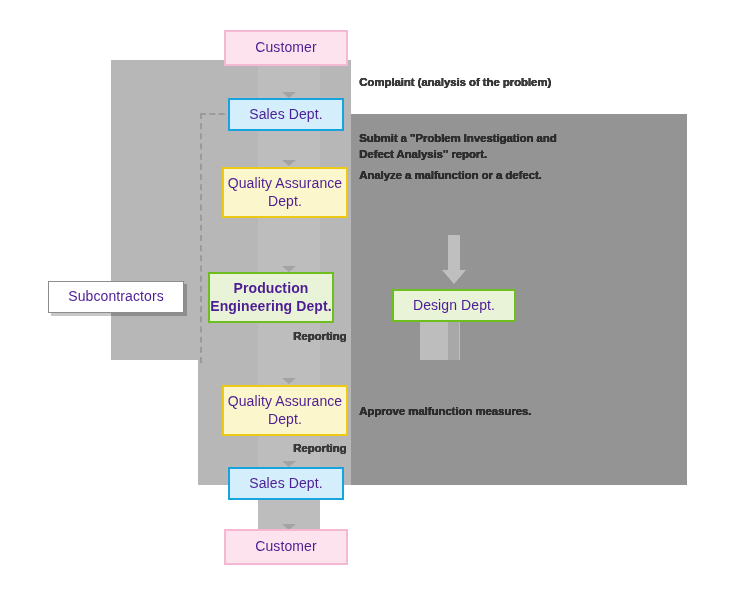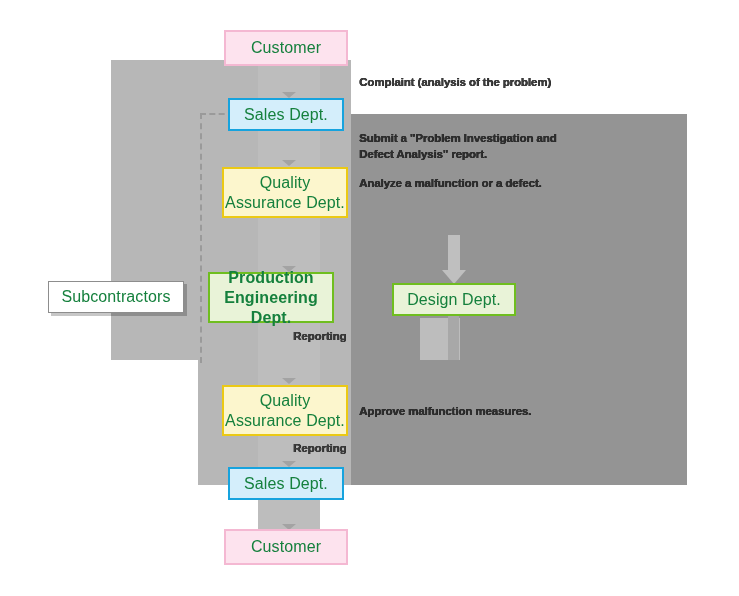--- a/index.html
+++ b/index.html
@@ -63,22 +63,22 @@
     border-top: 14px solid #bfbfbf;
   }
   
   .node {
     position: absolute;
     box-sizing: border-box;
     display: flex;
     align-items: center;
     justify-content: center;
     text-align: center;
-    font-size: 16px;
-    color: #15803d;
+    font-size: 14px;
+    color: #4c1d95;
     line-height: 1.25;
     letter-spacing: 0.1px;
   }
   .node.customer {
     background: #fde3ee;
     border: 2px solid #f4b8d2;
   }
   .node.sales {
     background: #d4eefb;
     border: 2px solid #16a3de;
@@ -87,20 +87,21 @@
     background: #fcf6cd;
     border: 2px solid #ebc915;
   }
   .node.prod {
     background: #e9f3d8;
     border: 2px solid #6fbe1f;
   }
   .node.design {
     background: #e9f3d8;
     border: 2px solid #6fbe1f;
+    margin-top: 6px;
   }
   .node.sub {
     background: #ffffff;
     border: 1px solid #8d8d8d;
     box-shadow: 3px 3px 0 rgba(0,0,0,0.22);
     text-align: center;
   }
   
   .flow-label {
     position: absolute;
@@ -190,21 +191,21 @@
 
   <div class="node customer" style="left:224px; top:529px; width:124px; height:36px;">
     <span>Customer</span>
   </div>
 
   <div class="flow-label" style="left:359px; top:75px; width:240px;">Complaint (analysis of the problem)</div>
 
   <div class="flow-label on-dark" style="left:359px; top:131px; width:240px;">Submit a "Problem Investigation and
 Defect Analysis" report.</div>
 
-  <div class="flow-label on-dark" style="left:359px; top:176px; width:240px;">Analyze a malfunction or a defect.</div>
+  <div class="flow-label on-dark" style="left:359px; top:168px; width:240px;">Analyze a malfunction or a defect.</div>
 
 
   <div class="flow-label" style="left:293px; top:329px; width:100px;">Reporting</div>
 
   <div class="flow-label on-dark" style="left:359px; top:404px; width:240px;">Approve malfunction measures.</div>
 
   <div class="flow-label" style="left:293px; top:441px; width:100px;">Reporting</div>
 
 
 </div>

